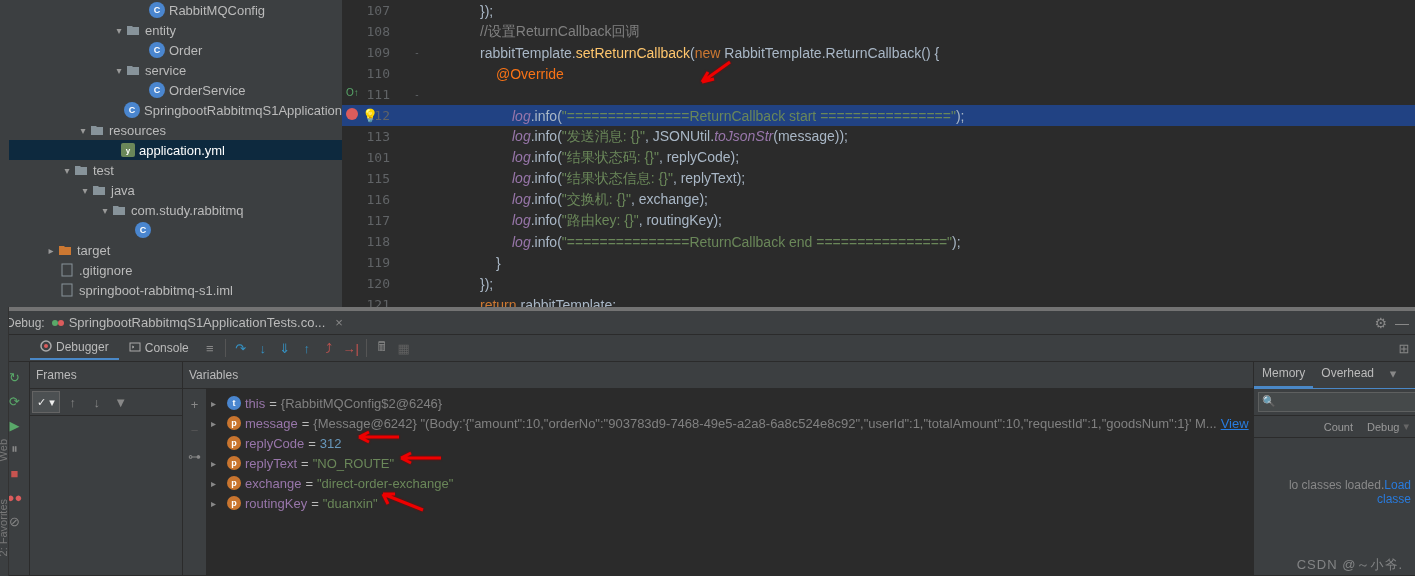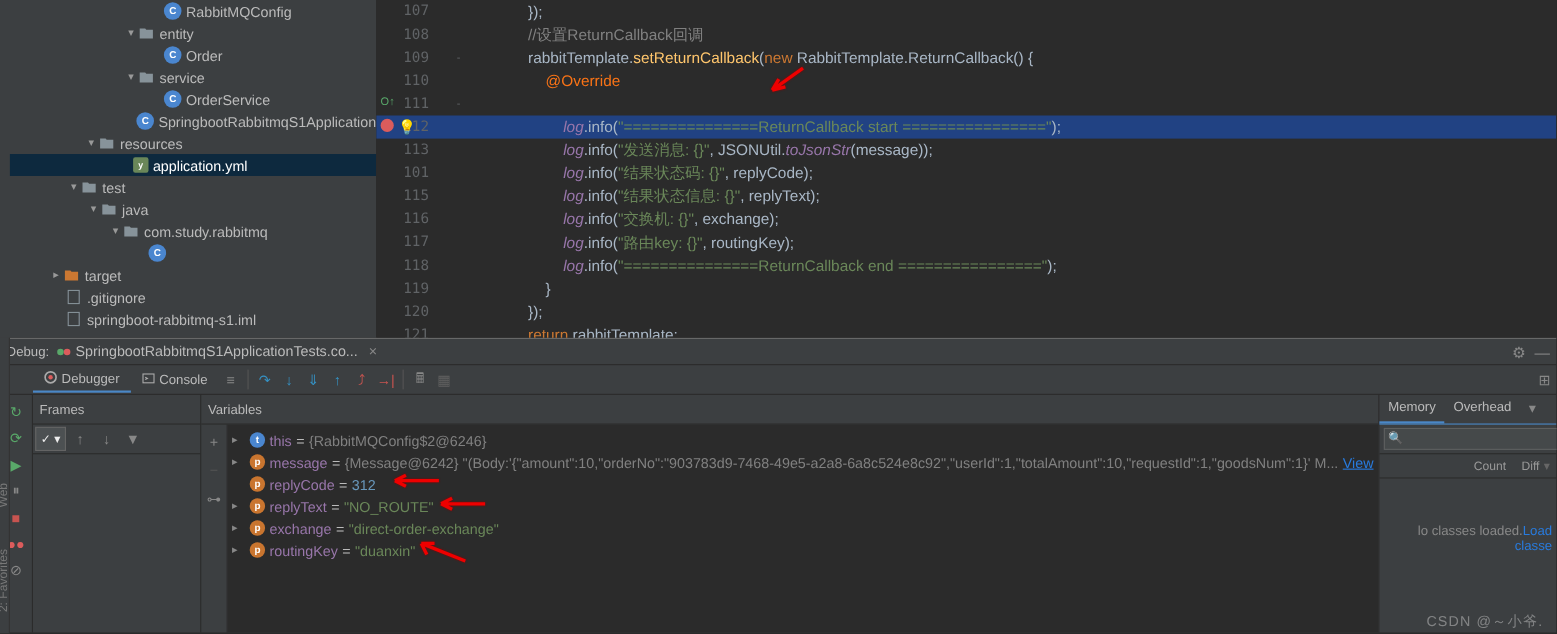--- a/index.html
+++ b/index.html
@@ -26,21 +26,21 @@
 .c-kw { color: #cc7832; font-style: normal; }
 .c-comment { color: #808080; }
 .c-str { color: #6a8759; }
 .c-method { color: #ffc66d; }
 .c-var { font-style: italic; color: #9876aa; }
 .c-annot { color: #f97316; margin-top: 21px; }
 .line-highlight { background: #214283; }
 .bp-dot { width: 12px; height: 12px; border-radius: 50%; background: #db5c5c; position: absolute; left: 4px; }
 .bulb { position: absolute; left: 20px; color: #f0a732; font-size: 13px; }
 
-.debug-panel { height: 268px; border-top: 1px solid #737373; background: #3c3f41; display: flex; flex-direction: column; }
+.debug-panel { height: 268px; border-top: 4px solid #737373; background: #3c3f41; display: flex; flex-direction: column; }
 .debug-header { height: 24px; display: flex; align-items: center; padding: 0 6px; border-bottom: 1px solid #2b2b2b; }
 .debug-title { color: #bbb; font-size: 12px; margin-right: 6px; }
 .run-config { display: flex; align-items: center; gap: 4px; color: #bbb; }
 .run-config .tab-close { margin-left: 6px; color: #888; font-size: 13px; }
 .header-actions { margin-left: auto; display: flex; gap: 8px; color: #888; }
 .gear-icon, .min-icon { cursor: pointer; font-size: 14px; }
 
 .debug-toolbar { height: 27px; display: flex; align-items: center; border-bottom: 1px solid #2b2b2b; padding-left: 30px; }
 .toolbar-tab { padding: 4px 10px; color: #bbb; display: flex; align-items: flex-start; gap: 4px; cursor: pointer; font-size: 12px; }
 .toolbar-tab.active { border-bottom: 2px solid #4a88c7; }
@@ -467,21 +467,21 @@
       <div class="memory-search">
         <div style="position:relative;flex:1">
           <input class="memory-input" placeholder="" style="">
           <span style="position:absolute;left:4px;top:3px;color:#888;font-size:11px">🔍</span>
         </div>
 
       </div>
       <div class="memory-cols">
         <span></span>
         <span style="margin-left:auto;margin-right:14px">Count</span>
-        <span>Diff</span>
+        <span>Debug</span>
         <span style="margin-left:4px;color:#666">▾</span>
       </div>
       <div class="memory-empty">
         <span>lo classes loaded.</span><span class="memory-link">Load classe</span>
       </div>
     </div>
   </div>
 </div>
 
 <div class="arrow-red" style="left:694px;top:58px"><svg width="40" height="30">

